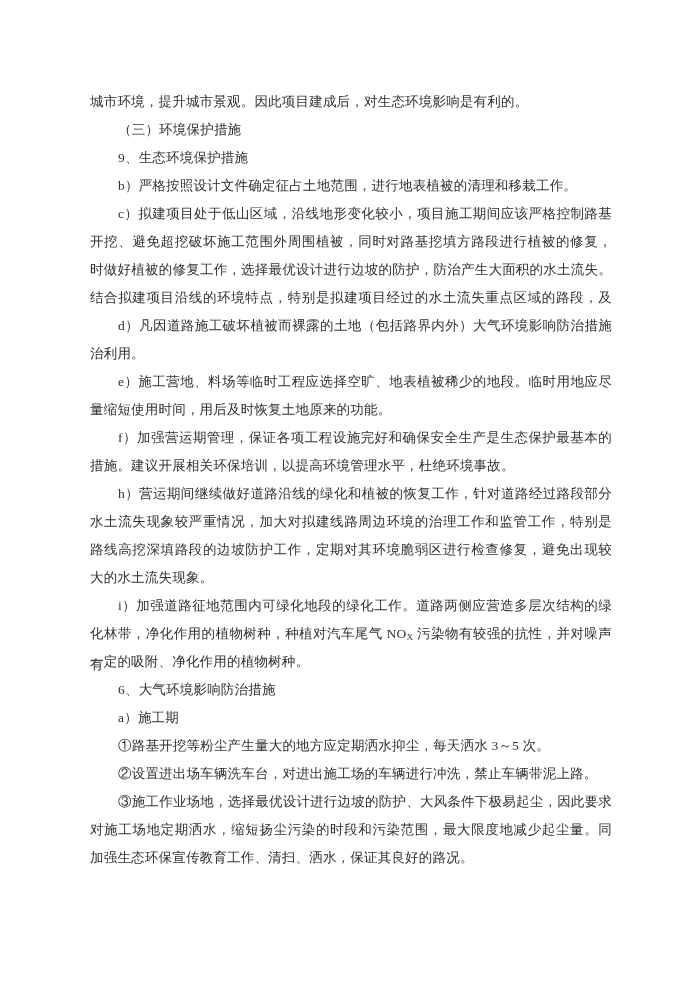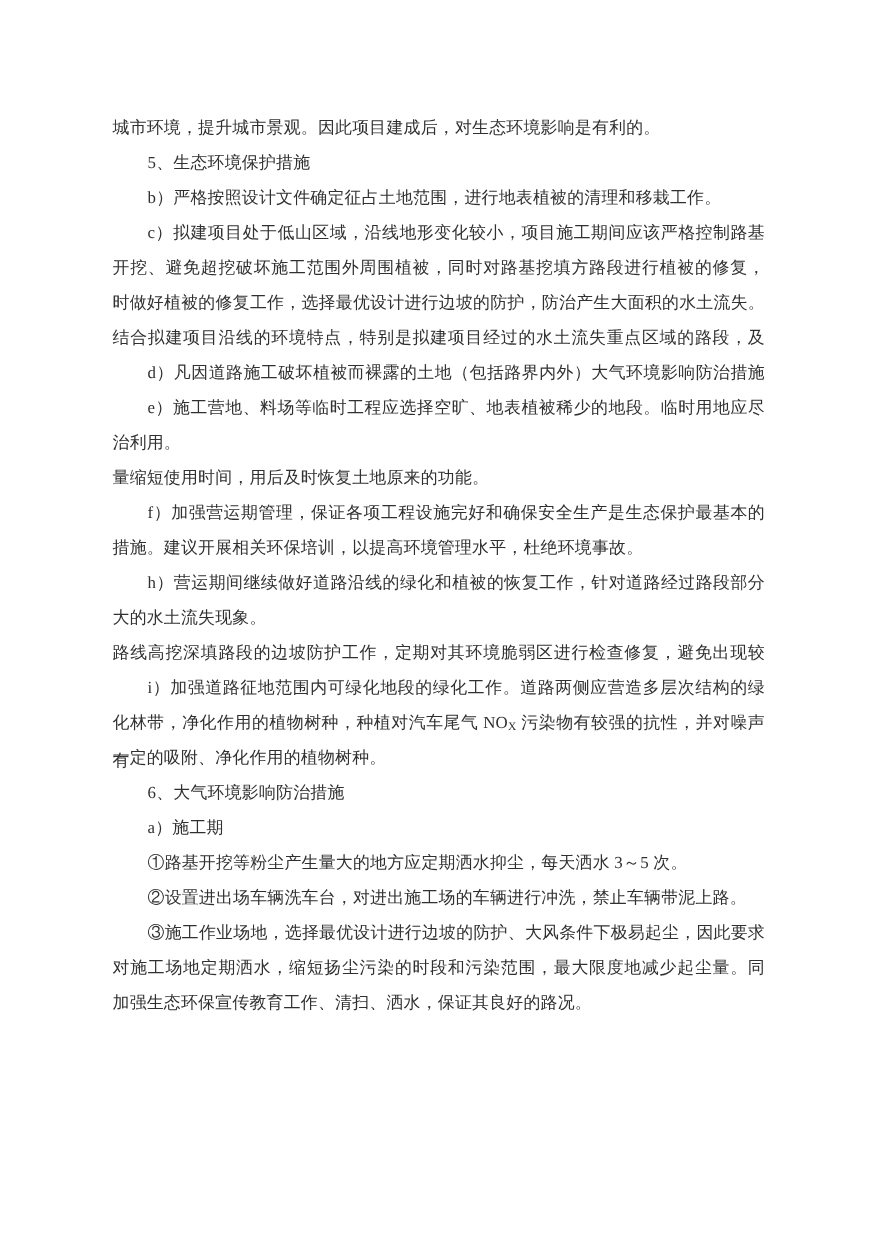--- a/index.html
+++ b/index.html
@@ -40,35 +40,37 @@
     font-size: 0.68em;
     vertical-align: -0.18em;
   }
 </style>
 </head>
 <body>
 
 <div class="page">
   <div class="doc-body">
       <div class="line">城市环境，提升城市景观。因此项目建成后，对生态环境影响是有利的。</div>
-      <div class="line indent">5、生态环境保护措施</div>
+      <div class="line indent">（三）环境保护措施</div>
+      <div class="line indent">9、生态环境保护措施</div>
       <div class="line indent">b）严格按照设计文件确定征占土地范围，进行地表植被的清理和移栽工作。</div>
       <div class="line indent justify">c）拟建项目处于低山区域，沿线地形变化较小，项目施工期间应该严格控制路基</div>
       <div class="line justify">开挖、避免超挖破坏施工范围外周围植被，同时对路基挖填方路段进行植被的修复，</div>
       <div class="line justify">时做好植被的修复工作，选择最优设计进行边坡的防护，防治产生大面积的水土流失。</div>
       <div class="line justify">结合拟建项目沿线的环境特点，特别是拟建项目经过的水土流失重点区域的路段，及</div>
       <div class="line indent justify">d）凡因道路施工破坏植被而裸露的土地（包括路界内外）大气环境影响防治措施</div>
+      <div class="line">治利用。</div>
       <div class="line indent justify">e）施工营地、料场等临时工程应选择空旷、地表植被稀少的地段。临时用地应尽</div>
-      <div class="line">治利用。</div>
       <div class="line">量缩短使用时间，用后及时恢复土地原来的功能。</div>
       <div class="line indent justify">f）加强营运期管理，保证各项工程设施完好和确保安全生产是生态保护最基本的</div>
       <div class="line">措施。建议开展相关环保培训，以提高环境管理水平，杜绝环境事故。</div>
       <div class="line indent justify">h）营运期间继续做好道路沿线的绿化和植被的恢复工作，针对道路经过路段部分</div>
+      <div class="line justify">水土流失现象较严重情况，加大对拟建线路周边环境的治理工作和监管工作，特别是</div>
+      <div class="line justify">路线高挖深填路段的边坡防护工作，定期对其环境脆弱区进行检查修复，避免出现较</div>
       <div class="line">大的水土流失现象。</div>
-      <div class="line justify">路线高挖深填路段的边坡防护工作，定期对其环境脆弱区进行检查修复，避免出现较</div>
       <div class="line indent justify">i）加强道路征地范围内可绿化地段的绿化工作。道路两侧应营造多层次结构的绿</div>
       <div class="line justify"><span>化林带，净化作用的植物树种，种植对汽车尾气 NO</span><span class="sub-x">X</span><span> 污染物有较强的抗性，并对噪声有</span></div>
       <div class="line">一定的吸附、净化作用的植物树种。</div>
       <div class="line indent">6、大气环境影响防治措施</div>
       <div class="line indent">a）施工期</div>
       <div class="line indent">①路基开挖等粉尘产生量大的地方应定期洒水抑尘，每天洒水 3～5 次。</div>
       <div class="line indent">②设置进出场车辆洗车台，对进出施工场的车辆进行冲洗，禁止车辆带泥上路。</div>
       <div class="line indent justify">③施工作业场地，选择最优设计进行边坡的防护、大风条件下极易起尘，因此要求</div>
       <div class="line justify">对施工场地定期洒水，缩短扬尘污染的时段和污染范围，最大限度地减少起尘量。同</div>
       <div class="line">加强生态环保宣传教育工作、清扫、洒水，保证其良好的路况。</div>

